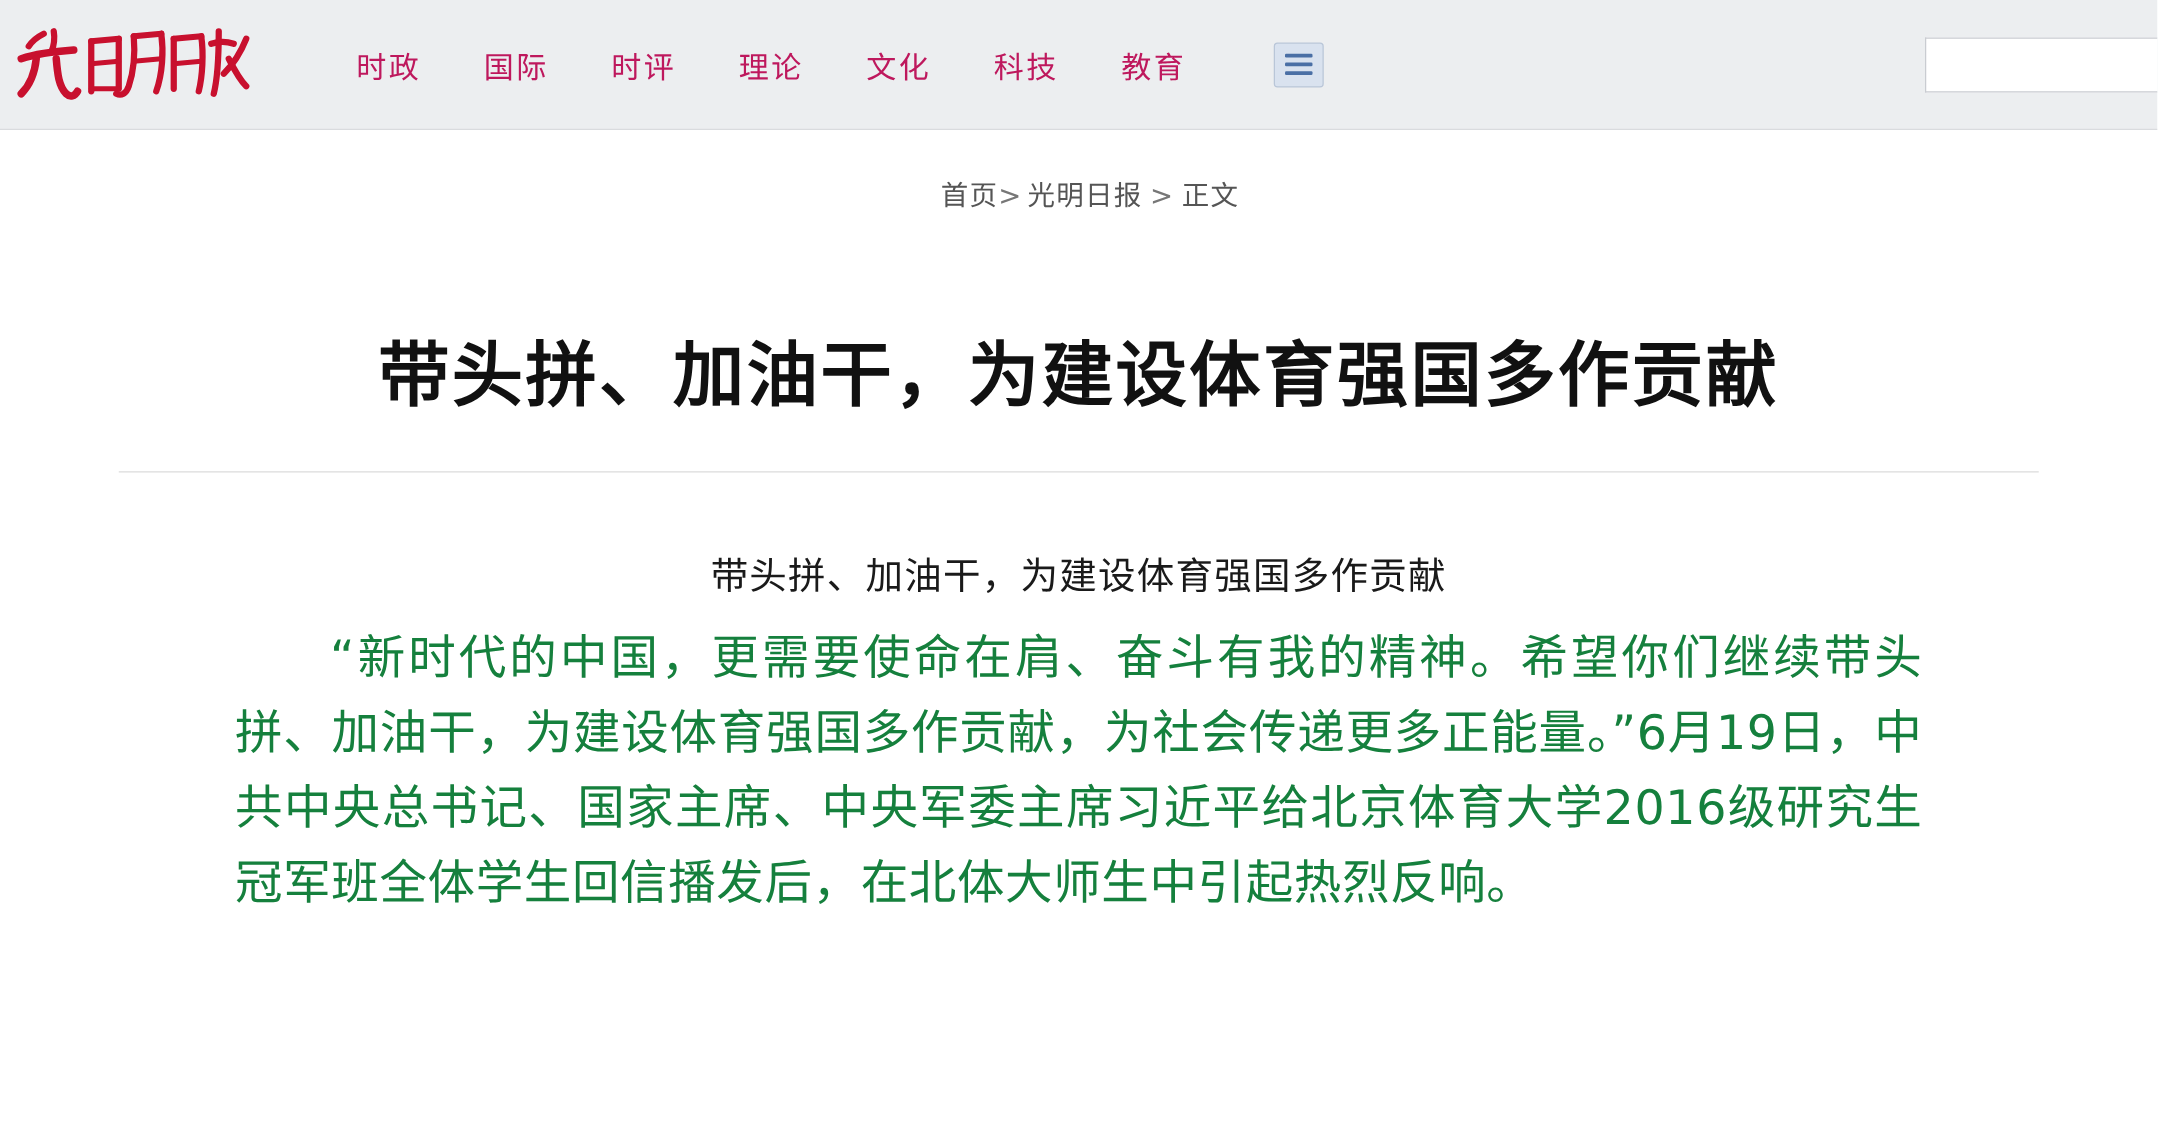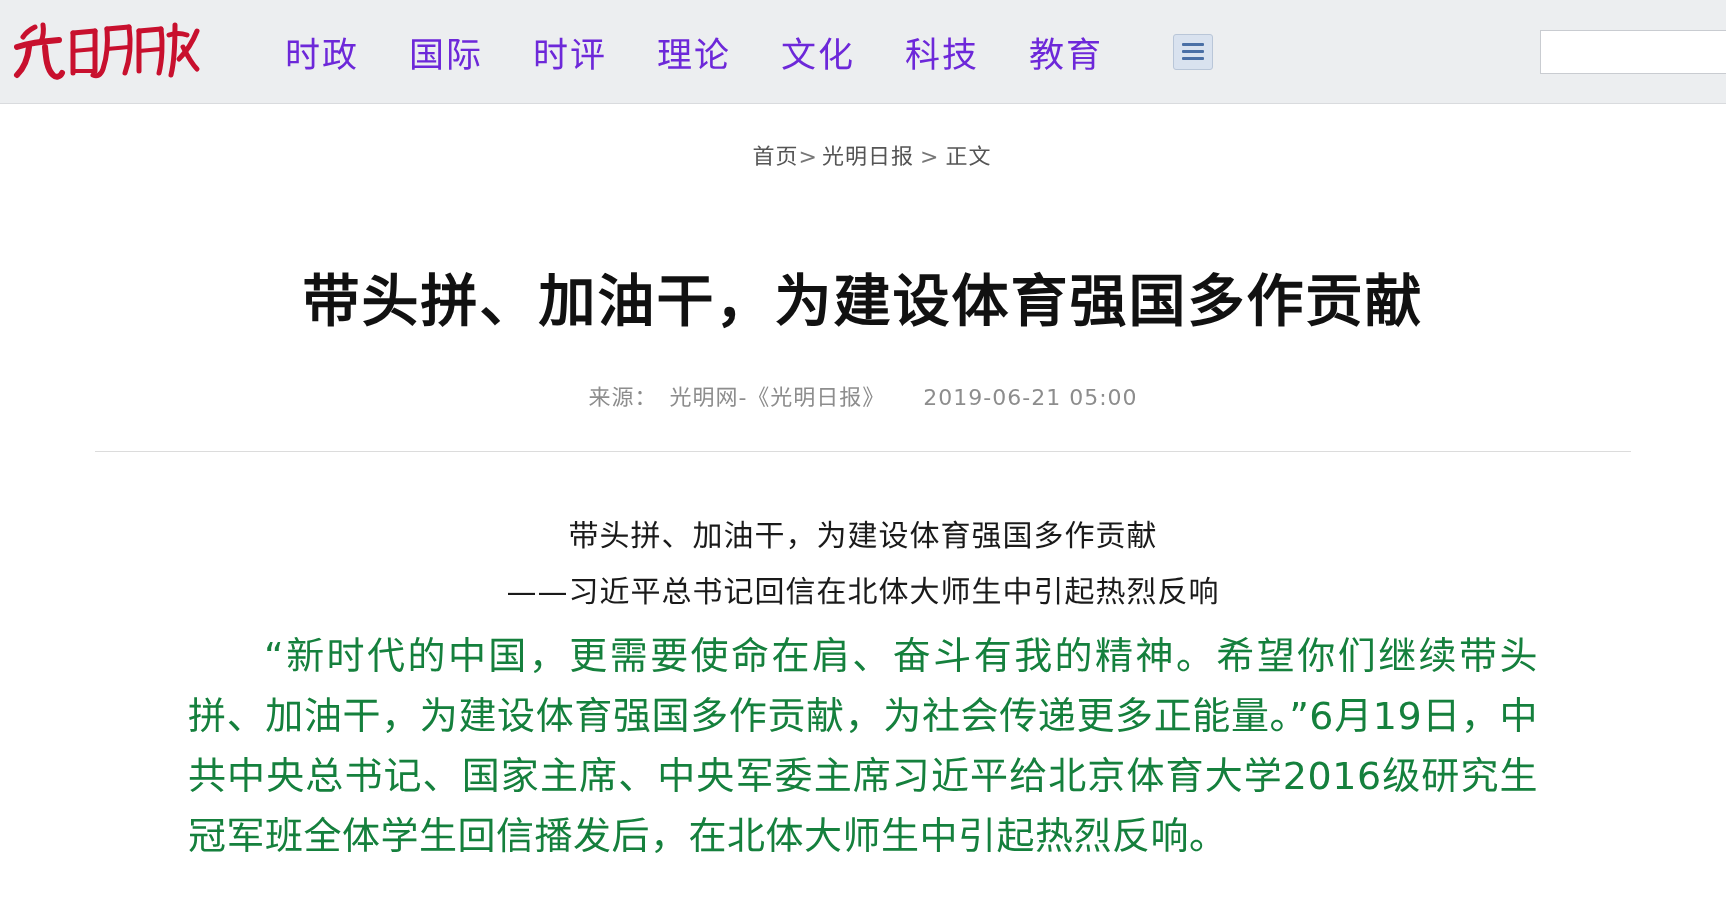--- a/index.html
+++ b/index.html
@@ -36,22 +36,22 @@
   }
   .logo svg { display: block; }
 
   .nav {
     display: flex;
     align-items: center;
     height: 100%;
     margin-left: 56px;
   }
   .nav-item {
-    font-size: 35px;
-    color: #6d28d9;
+    font-size: 24px;
+    color: #be185d;
     letter-spacing: 2px;
     padding: 0 25px;
     cursor: pointer;
     white-space: nowrap;
     font-family: Liberation Mono, monospace;
   }
 
   .menu-btn {
     margin-left: 45px;
     width: 40px;
@@ -241,27 +241,21 @@
   <span class="sep tight">&gt;</span>
   <a>光明日报</a>
   <span class="sep">&gt;</span>
   <span>正文</span>
 </div>
 
 <div class="article">
 
   <div class="article-title">带头拼、加油干，为建设体育强国多作贡献</div>
 
-  <div class="article-meta">
-    <span class="meta-label">来源：</span>
-    <span class="meta-source">光明网-《光明日报》</span>
-    <span>2019-06-21 05:00</span>
-  </div>
 
   <div class="divider"></div>
 
   <div class="body-wrap">
     <div class="body-center">带头拼、加油干，为建设体育强国多作贡献</div>
-    <div class="body-center">——习近平总书记回信在北体大师生中引起热烈反响</div>
     <div class="body-para">“新时代的中国，更需要使命在肩、奋斗有我的精神。希望你们继续带头拼、加油干，为建设体育强国多作贡献，为社会传递更多正能量。”6月19日，中共中央总书记、国家主席、中央军委主席习近平给北京体育大学2016级研究生冠军班全体学生回信播发后，在北体大师生中引起热烈反响。</div>
   </div>
 
 </div>
 
 </body></html>

